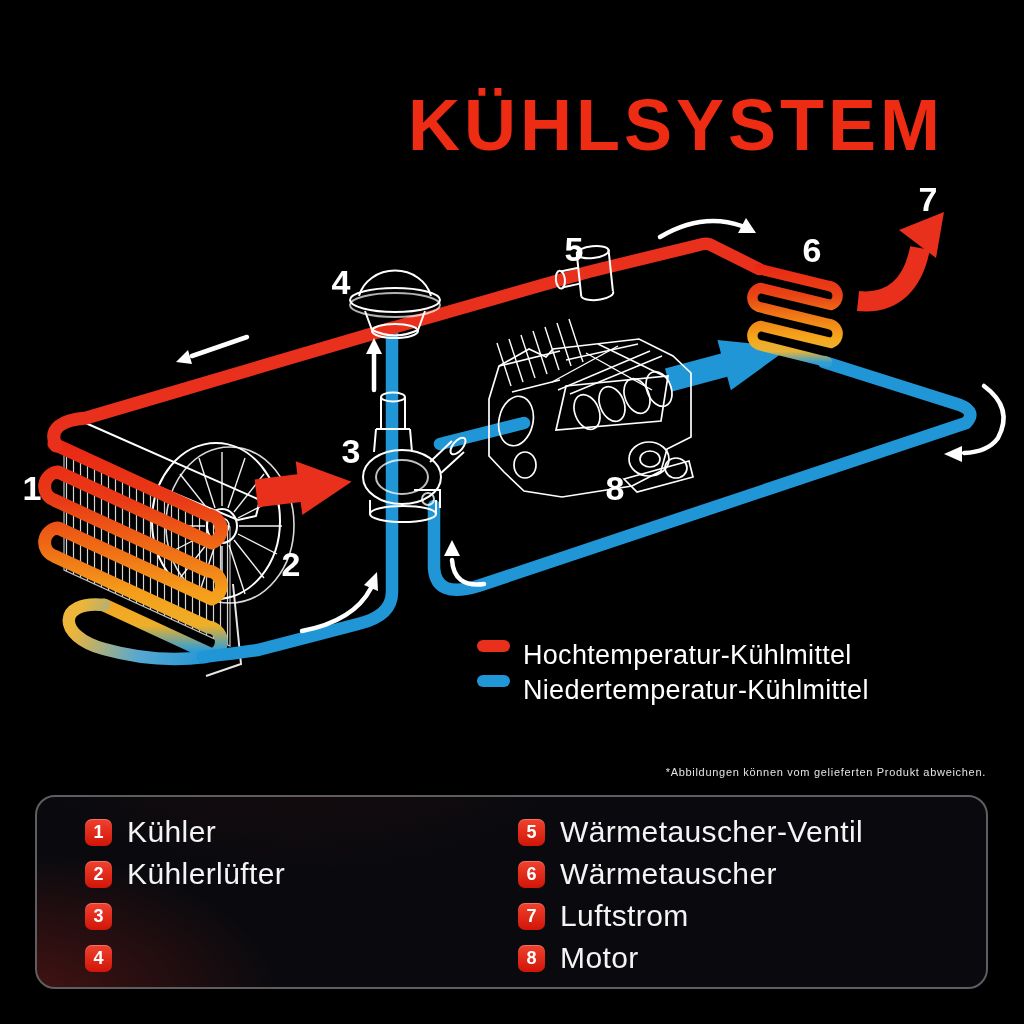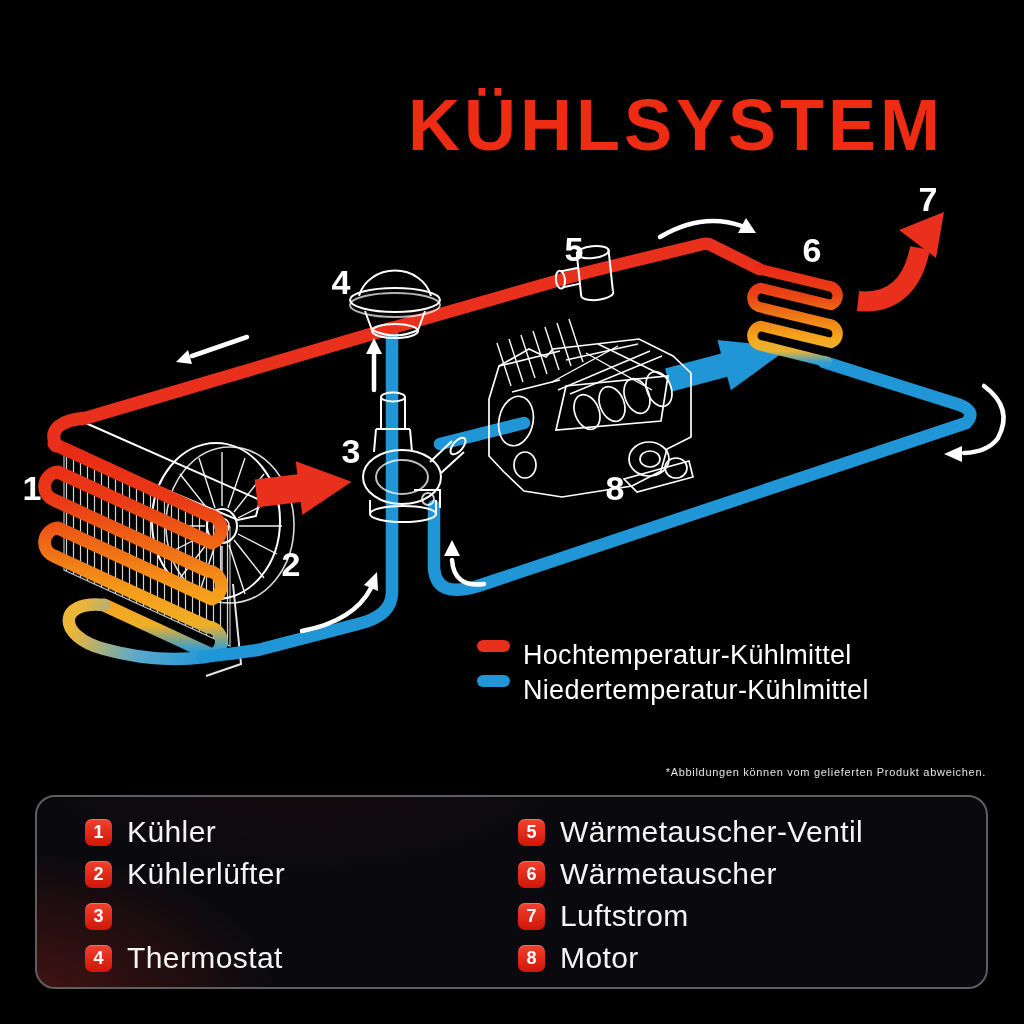--- a/index.html
+++ b/index.html
@@ -237,21 +237,20 @@
       </div>
       <div class="part-row">
         <span class="badge">2</span>
         <span class="part-label">Kühlerlüfter</span>
       </div>
       <div class="part-row">
         <span class="badge">3</span>
       </div>
       <div class="part-row">
         <span class="badge">4</span>
-        <span class="part-label">Thermostat</span>
       </div>
     </div>
     <div class="col">
       <div class="part-row">
         <span class="badge">5</span>
         <span class="part-label">Wärmetauscher-Ventil</span>
       </div>
       <div class="part-row">
         <span class="badge">6</span>
         <span class="part-label">Wärmetauscher</span>

